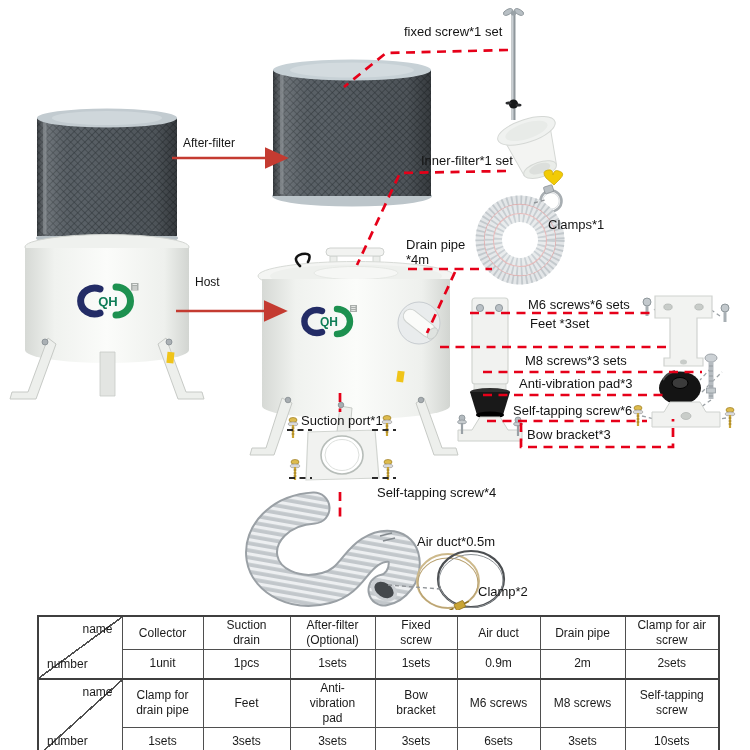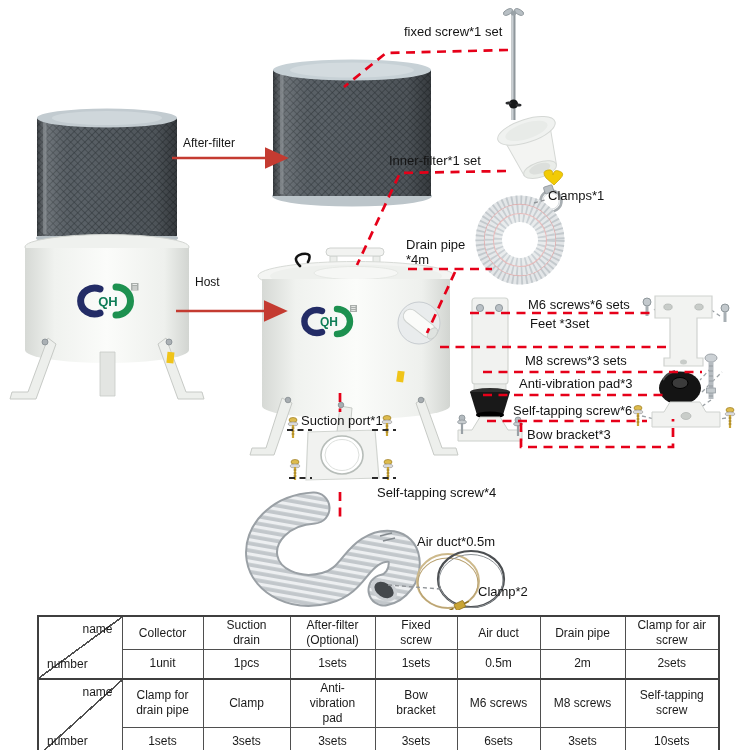--- a/index.html
+++ b/index.html
@@ -318,22 +318,22 @@
 
     <g fill="none" stroke="#909498" stroke-width="1.4" stroke-dasharray="4,3">
       <path d="M534,203 L545,200"></path>
       <path d="M388,585 L441,589"></path>
     </g>
   </g>
 </svg>
 
 <div class="lbl c" style="left:404px;top:24px;width:106px">fixed screw*1 set</div>
 <div class="lbl big" style="left:183px;top:136px">After-filter</div>
-<div class="lbl c" style="left:389px;top:153px;width:104px">Inner-filter*1 set</div>
-<div class="lbl" style="left:548px;top:188px">Clamps*1</div>
+<div class="lbl c" style="left:421px;top:153px;width:104px">Inner-filter*1 set</div>
+<div class="lbl" style="left:548px;top:217px">Clamps*1</div>
 <div class="lbl c" style="left:406px;top:237px;width:74px">
   <span>Drain pipe</span><br>
   <span>*4m</span>
 </div>
 <div class="lbl big" style="left:195px;top:275px">Host</div>
 <div class="lbl" style="left:528px;top:297px">M6 screws*6 sets</div>
 <div class="lbl" style="left:530px;top:316px">Feet *3set</div>
 <div class="lbl" style="left:525px;top:353px">M8 screws*3 sets</div>
 <div class="lbl" style="left:519px;top:376px">Anti-vibration pad*3</div>
 <div class="lbl" style="left:513px;top:403px">Self-tapping screw*6</div>
@@ -366,31 +366,31 @@
     <td>Fixed screw</td>
     <td>Air duct</td>
     <td>Drain pipe</td>
     <td>Clamp for air screw</td>
   </tr>
   <tr>
     <td>1unit</td>
     <td>1pcs</td>
     <td>1sets</td>
     <td>1sets</td>
-    <td>0.5m</td>
+    <td>0.9m</td>
     <td>2m</td>
     <td>2sets</td>
   </tr>
   <tr class="sep">
     <td class="corner" rowspan="2">
       <span class="nm">name</span>
       <span class="num">number</span>
     </td>
     <td>Clamp for drain pipe</td>
-    <td>Clamp</td>
+    <td>Feet</td>
     <td>Anti-vibration pad</td>
     <td>Bow bracket</td>
     <td>M6 screws</td>
     <td>M8 screws</td>
     <td>Self-tapping screw</td>
   </tr>
   <tr>
     <td>1sets</td>
     <td>3sets</td>
     <td>3sets</td>

